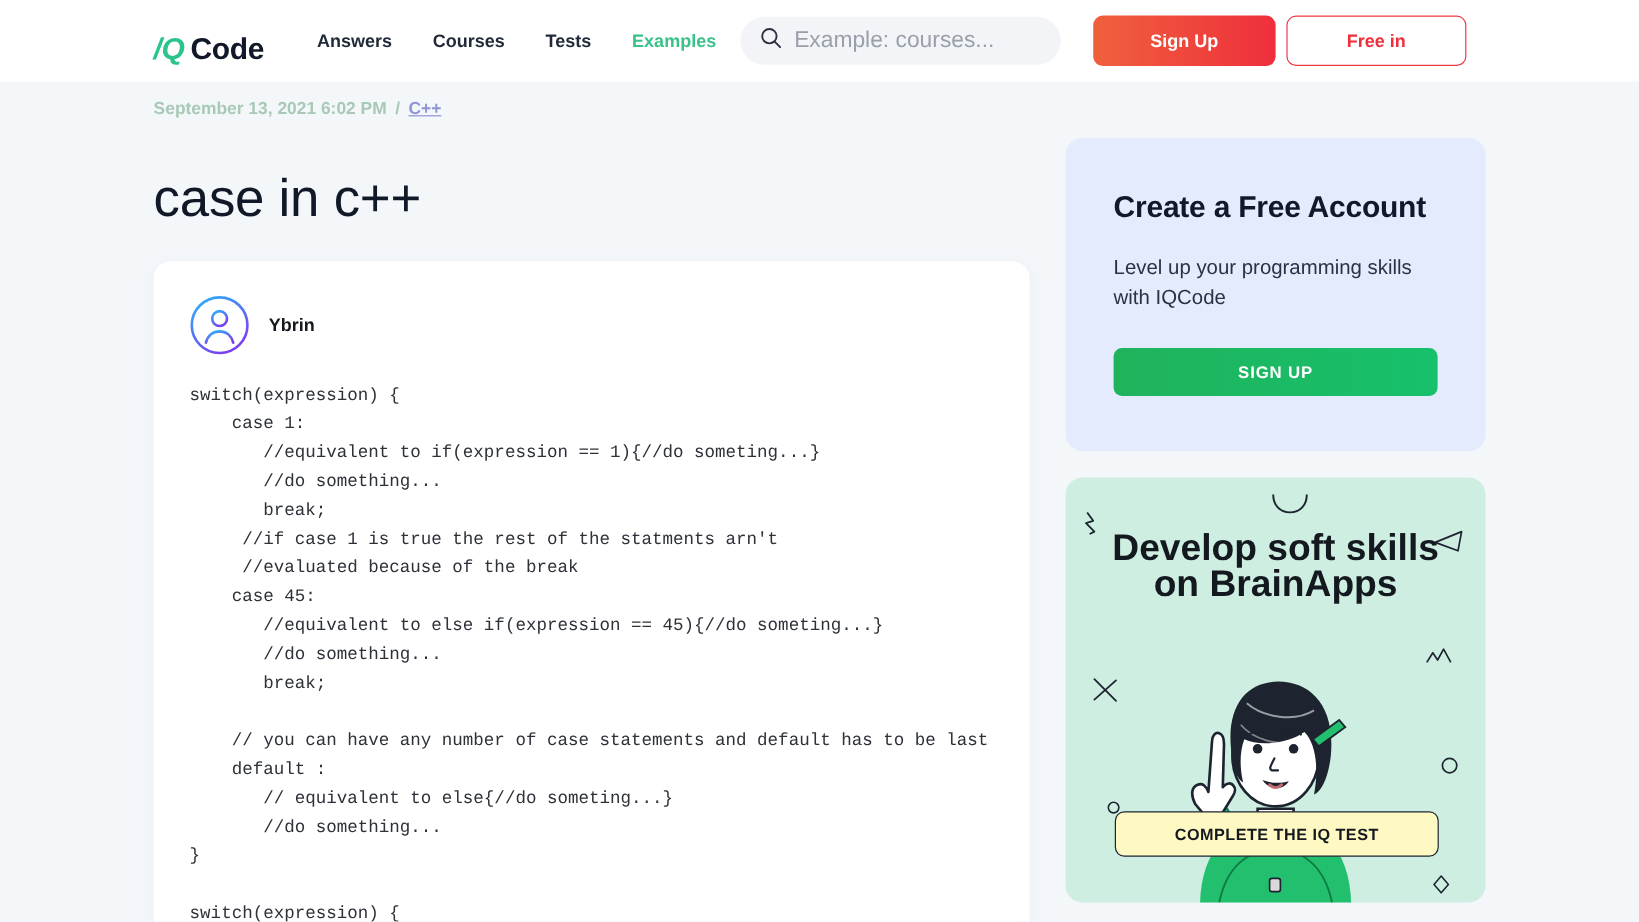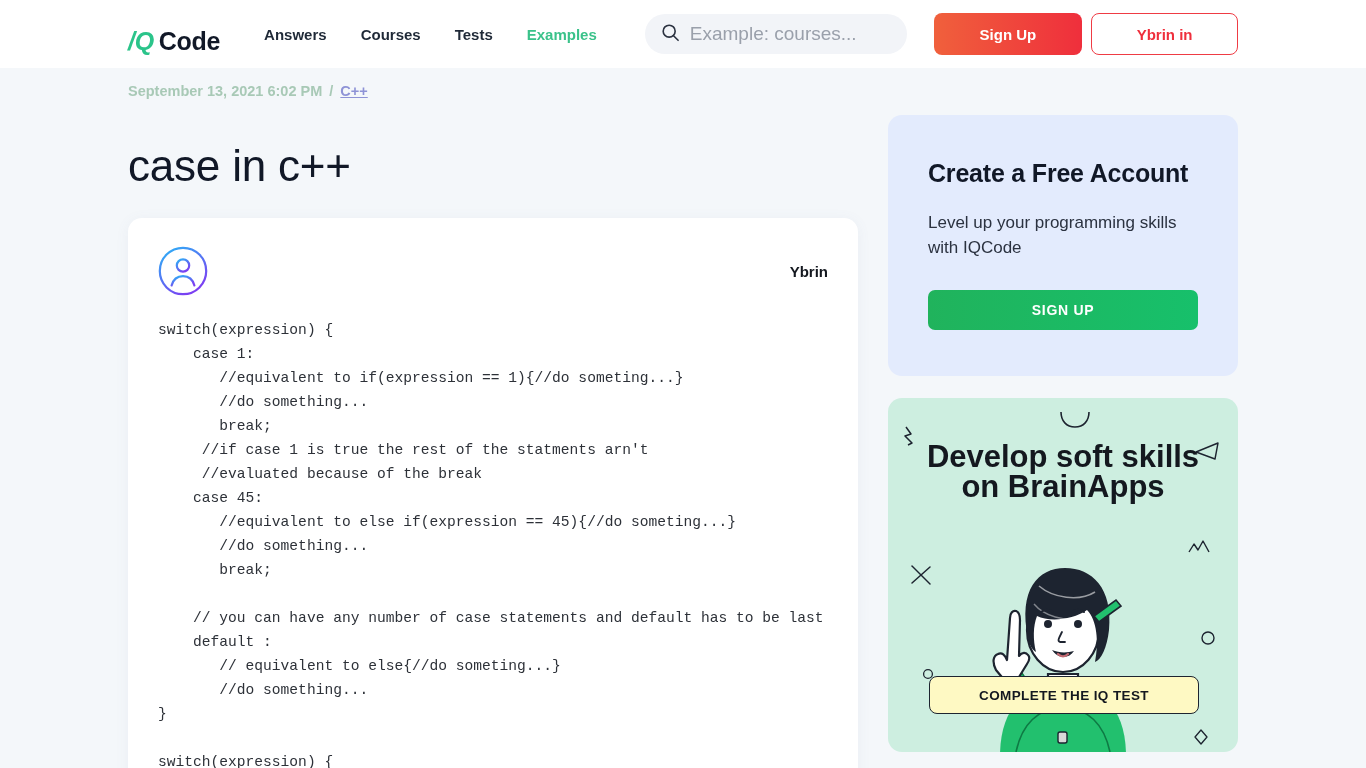--- a/index.html
+++ b/index.html
@@ -24,21 +24,21 @@
     align-items: baseline;
     font-size: 25px;
     font-weight: 700;
     letter-spacing: -0.3px;
     margin-right: 44px;
     cursor: pointer;
   }
   .logo-mark { color: #2bc48a; font-weight: 700; font-style: italic; }
   .logo-word { color: #111827; font-weight: 700; margin-left: 5px; margin-top: 14px; }
 
-  .nav { display: flex; align-items: center; gap: 34px; margin-right: 48px; text-align: center; }
+  .nav { display: flex; align-items: center; gap: 34px; margin-right: 20px; text-align: center; }
   .nav-item {
     font-size: 15px; font-weight: 600; color: #1f2937;
     cursor: pointer; white-space: nowrap;
   }
   .nav-item.active { color: #3ac28a; }
 
   .search-box {
     width: 267px; height: 40px;
     background: #f2f4f8; border-radius: 20px;
     display: flex; align-items: center;
@@ -90,21 +90,21 @@
   .answer-card {
     margin-top: 27px;
     background: #ffffff;
     border-radius: 14px;
     width: 730px;
     min-height: 560px;
     box-shadow: 0 2px 14px rgba(100,120,160,0.07);
     padding: 28px 30px 0 30px;
     overflow: hidden;
   }
-  .author-row { display: flex; align-items: center; gap: 16px; justify-content: space-between; }
+  .author-row { display: flex; align-items: center; gap: 16px; }
   .avatar { width: 50px; height: 50px; flex: none; }
   .author-name { font-size: 15px; font-weight: 700; color: #14181f; }
 
   .code-block {
     margin-top: 22px;
     font-family: "Liberation Mono", "DejaVu Sans Mono", monospace;
     font-size: 14.6px;
     line-height: 24px;
     color: #2d3138;
     white-space: pre;
@@ -178,21 +178,21 @@
     <span>
       <svg width="19" height="19" viewBox="0 0 20 20" fill="none">
         <circle cx="8.6" cy="8.6" r="6.3" stroke="#2b3240" stroke-width="1.7"></circle>
         <line x1="13.2" y1="13.4" x2="18" y2="18.2" stroke="#2b3240" stroke-width="1.7" stroke-linecap="round"></line>
       </svg>
     </span>
     <input class="search-input" type="text" placeholder="Example: courses..." style="">
   </div>
 
   <button class="btn-signup">Sign Up</button>
-  <button class="btn-signin">Ybrin in</button>
+  <button class="btn-signin">Free in</button>
 </div>
 
 <div class="page">
 
   <div class="col-main">
 
     <div class="meta">
       <span class="meta-date">September 13, 2021 6:02 PM</span>
       <span class="meta-sep">/</span>
       <span class="meta-tag">C++</span>

